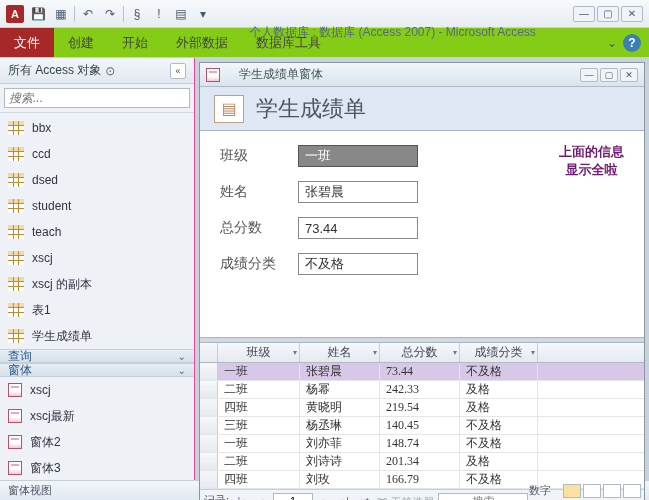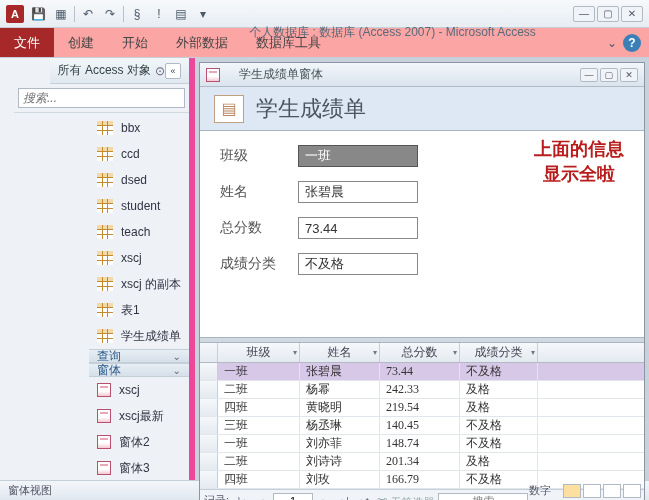--- a/index.html
+++ b/index.html
@@ -7,29 +7,29 @@
 
 .titlebar { height: 28px; background: linear-gradient(#f7f9fb, #e8edf3); border-bottom: 1px solid #c5cfd8; display: flex; align-items: center; padding: 0 6px; }
 .app-icon { width: 18px; height: 18px; background: #a72828; color: #fff; font-weight: bold; font-size: 11px; display: flex; align-items: center; justify-content: center; border-radius: 2px; margin-right: 6px; }
 .qat { display: flex; gap: 4px; align-items: center; }
 .qat-btn { width: 18px; height: 18px; display: flex; align-items: center; justify-content: center; color: #4a5a6a; cursor: pointer; border-radius: 2px; }
 .qat-sep { width: 1px; height: 16px; background: #b8c2cc; }
 .title-text { flex: 1; text-align: center; font-size: 12px; color: #5a6a7a; margin-top: 37px; }
 .win-controls { display: flex; gap: 2px; }
 .win-btn { width: 22px; height: 16px; display: flex; align-items: center; justify-content: center; border: 1px solid #b0bac4; background: #f0f4f8; border-radius: 2px; font-size: 10px; color: #556; cursor: pointer; }
 
-.ribbon-tabs { height: 30px; background: #fca5a5; border-bottom: 1px solid #c5cfd8; display: flex; align-items: stretch; }
+.ribbon-tabs { height: 30px; background: #84cc16; border-bottom: 1px solid #c5cfd8; display: flex; align-items: stretch; }
 .tab { padding: 0 14px; display: flex; align-items: center; font-size: 13px; color: #444; cursor: pointer; }
 .tab.active { background: #a72828; color: #fff; }
 .ribbon-help { margin-left: auto; display: flex; align-items: center; padding: 0 8px; gap: 6px; color: #4a5a6a; }
 .help-circle { width: 18px; height: 18px; border-radius: 50%; background: #3a7fb5; color: #fff; display: flex; align-items: center; justify-content: center; font-size: 12px; font-weight: bold; }
 
 .main { display: flex; height: 422px; }
 
-.nav-panel { width: 195px; border-right: 6px solid #ec4899; display: flex; flex-direction: column; background: #eef2f6; align-items: flex-end; }
+.nav-panel { width: 195px; border-right: 1px solid #ec4899; display: flex; flex-direction: column; background: #eef2f6; }
 .nav-header { height: 26px; background: linear-gradient(#f2f6fa, #e0e8f0); border-bottom: 1px solid #c5cfd8; display: flex; align-items: center; padding: 0 8px; font-size: 12px; color: #344; }
 .nav-header .spacer { flex: 1; }
 .nav-dd { margin-left: 4px; color: #667; }
 .nav-collapse { width: 16px; height: 16px; border: 1px solid #b0bac4; background: #fff; display: flex; align-items: center; justify-content: center; font-size: 9px; cursor: pointer; border-radius: 2px; }
 .nav-search { padding: 4px; border-bottom: 1px solid #d0d8e0; }
 .nav-search input { width: 100%; height: 20px; border: 1px solid #b0bac4; padding: 0 4px; font-size: 12px; font-style: italic; color: #888; }
 .nav-list { flex: 1; overflow: auto; padding: 2px 0; }
 .nav-item { height: 26px; display: flex; align-items: center; padding: 0 8px; gap: 8px; cursor: pointer; color: #334; border-top: 1px solid transparent; border-bottom: 1px solid transparent; }
 .nav-group { height: 14px; background: linear-gradient(#e8eef4, #d6e0ea); border-top: 1px solid #c5cfd8; border-bottom: 1px solid #c5cfd8; display: flex; align-items: center; padding: 0 8px; color: #2a5a8a; font-size: 12px; cursor: pointer; }
 .nav-group .spacer { flex: 1; }
@@ -50,21 +50,21 @@
 
 .form-area { height: 250px; background: #fff; display: flex; flex-direction: column; overflow: hidden; }
 .form-header { height: 44px; background: #dde8f4; border-bottom: 1px solid #a8b4c0; display: flex; align-items: center; padding: 0 14px; gap: 12px; }
 .form-logo { width: 30px; height: 28px; background: #fff; border: 1px solid #c0a080; display: flex; align-items: center; justify-content: center; color: #b86; font-size: 16px; }
 .form-title { font-size: 22px; color: #4a5562; }
 .form-body { flex: 1; padding: 14px 20px; position: relative; background: #fff; }
 .form-row { display: flex; align-items: center; margin-bottom: 14px; gap: 14px; }
 .form-label { width: 64px; font-size: 14px; color: #555; text-align: left; }
 .form-value { width: 120px; height: 22px; border: 1px solid #888; padding: 0 6px; display: flex; align-items: center; font-size: 13px; background: #fff; }
 .form-value.first { background: #888; color: #fff; border: 1px solid #555; }
-.side-note { position: absolute; right: 20px; top: 6px; color: #b91c1c; font-size: 18px; font-weight: bold; line-height: 1.4; text-align: center; }
+.side-note { position: absolute; right: 20px; top: 12px; color: #701a75; font-size: 13px; font-weight: bold; line-height: 1.4; text-align: center; }
 
 .splitter { height: 6px; background: #d0d8e0; border-top: 1px solid #a8b4c0; border-bottom: 1px solid #a8b4c0; cursor: row-resize; }
 
 .datasheet { flex: 1; display: flex; flex-direction: column; overflow: hidden; background: #fff; }
 .ds-table { flex: 1; overflow: hidden; }
 .ds-header { display: flex; background: linear-gradient(#f6f8fa, #e4eaf0); border-bottom: 1px solid #b0bac4; height: 20px; }
 .ds-hcell { border-right: 1px solid #c5cfd8; display: flex; align-items: center; justify-content: center; font-size: 12px; color: #445; position: relative; }
 .ds-hcell .dd { position: absolute; right: 2px; font-size: 8px; color: #778; }
 .ds-row { display: flex; height: 18px; border-bottom: 1px solid #e0e6ec; }
 .ds-row.sel { background: #d8c8e8; }

